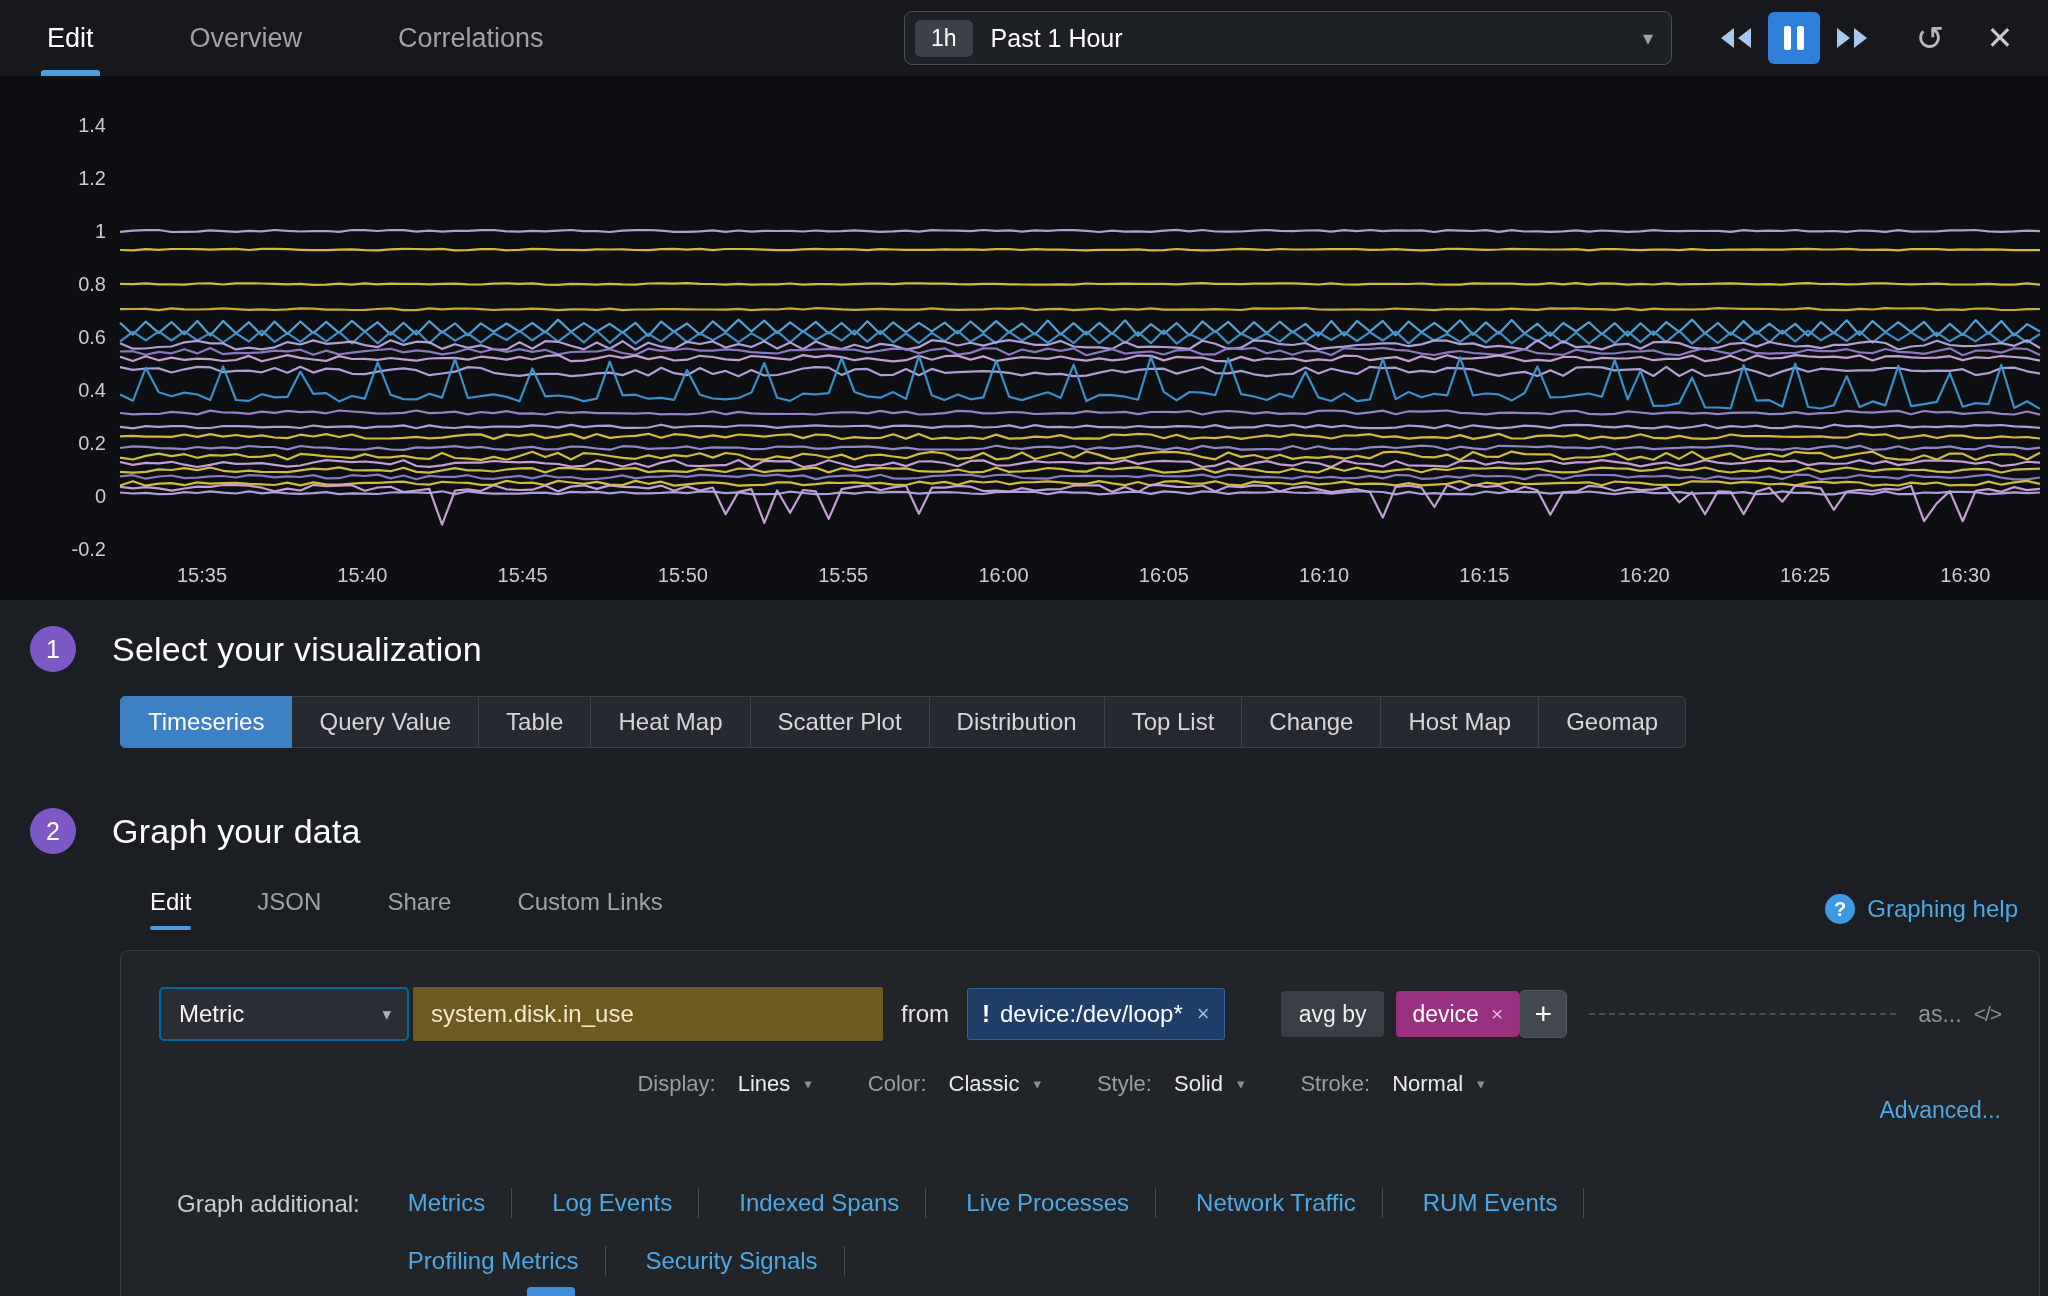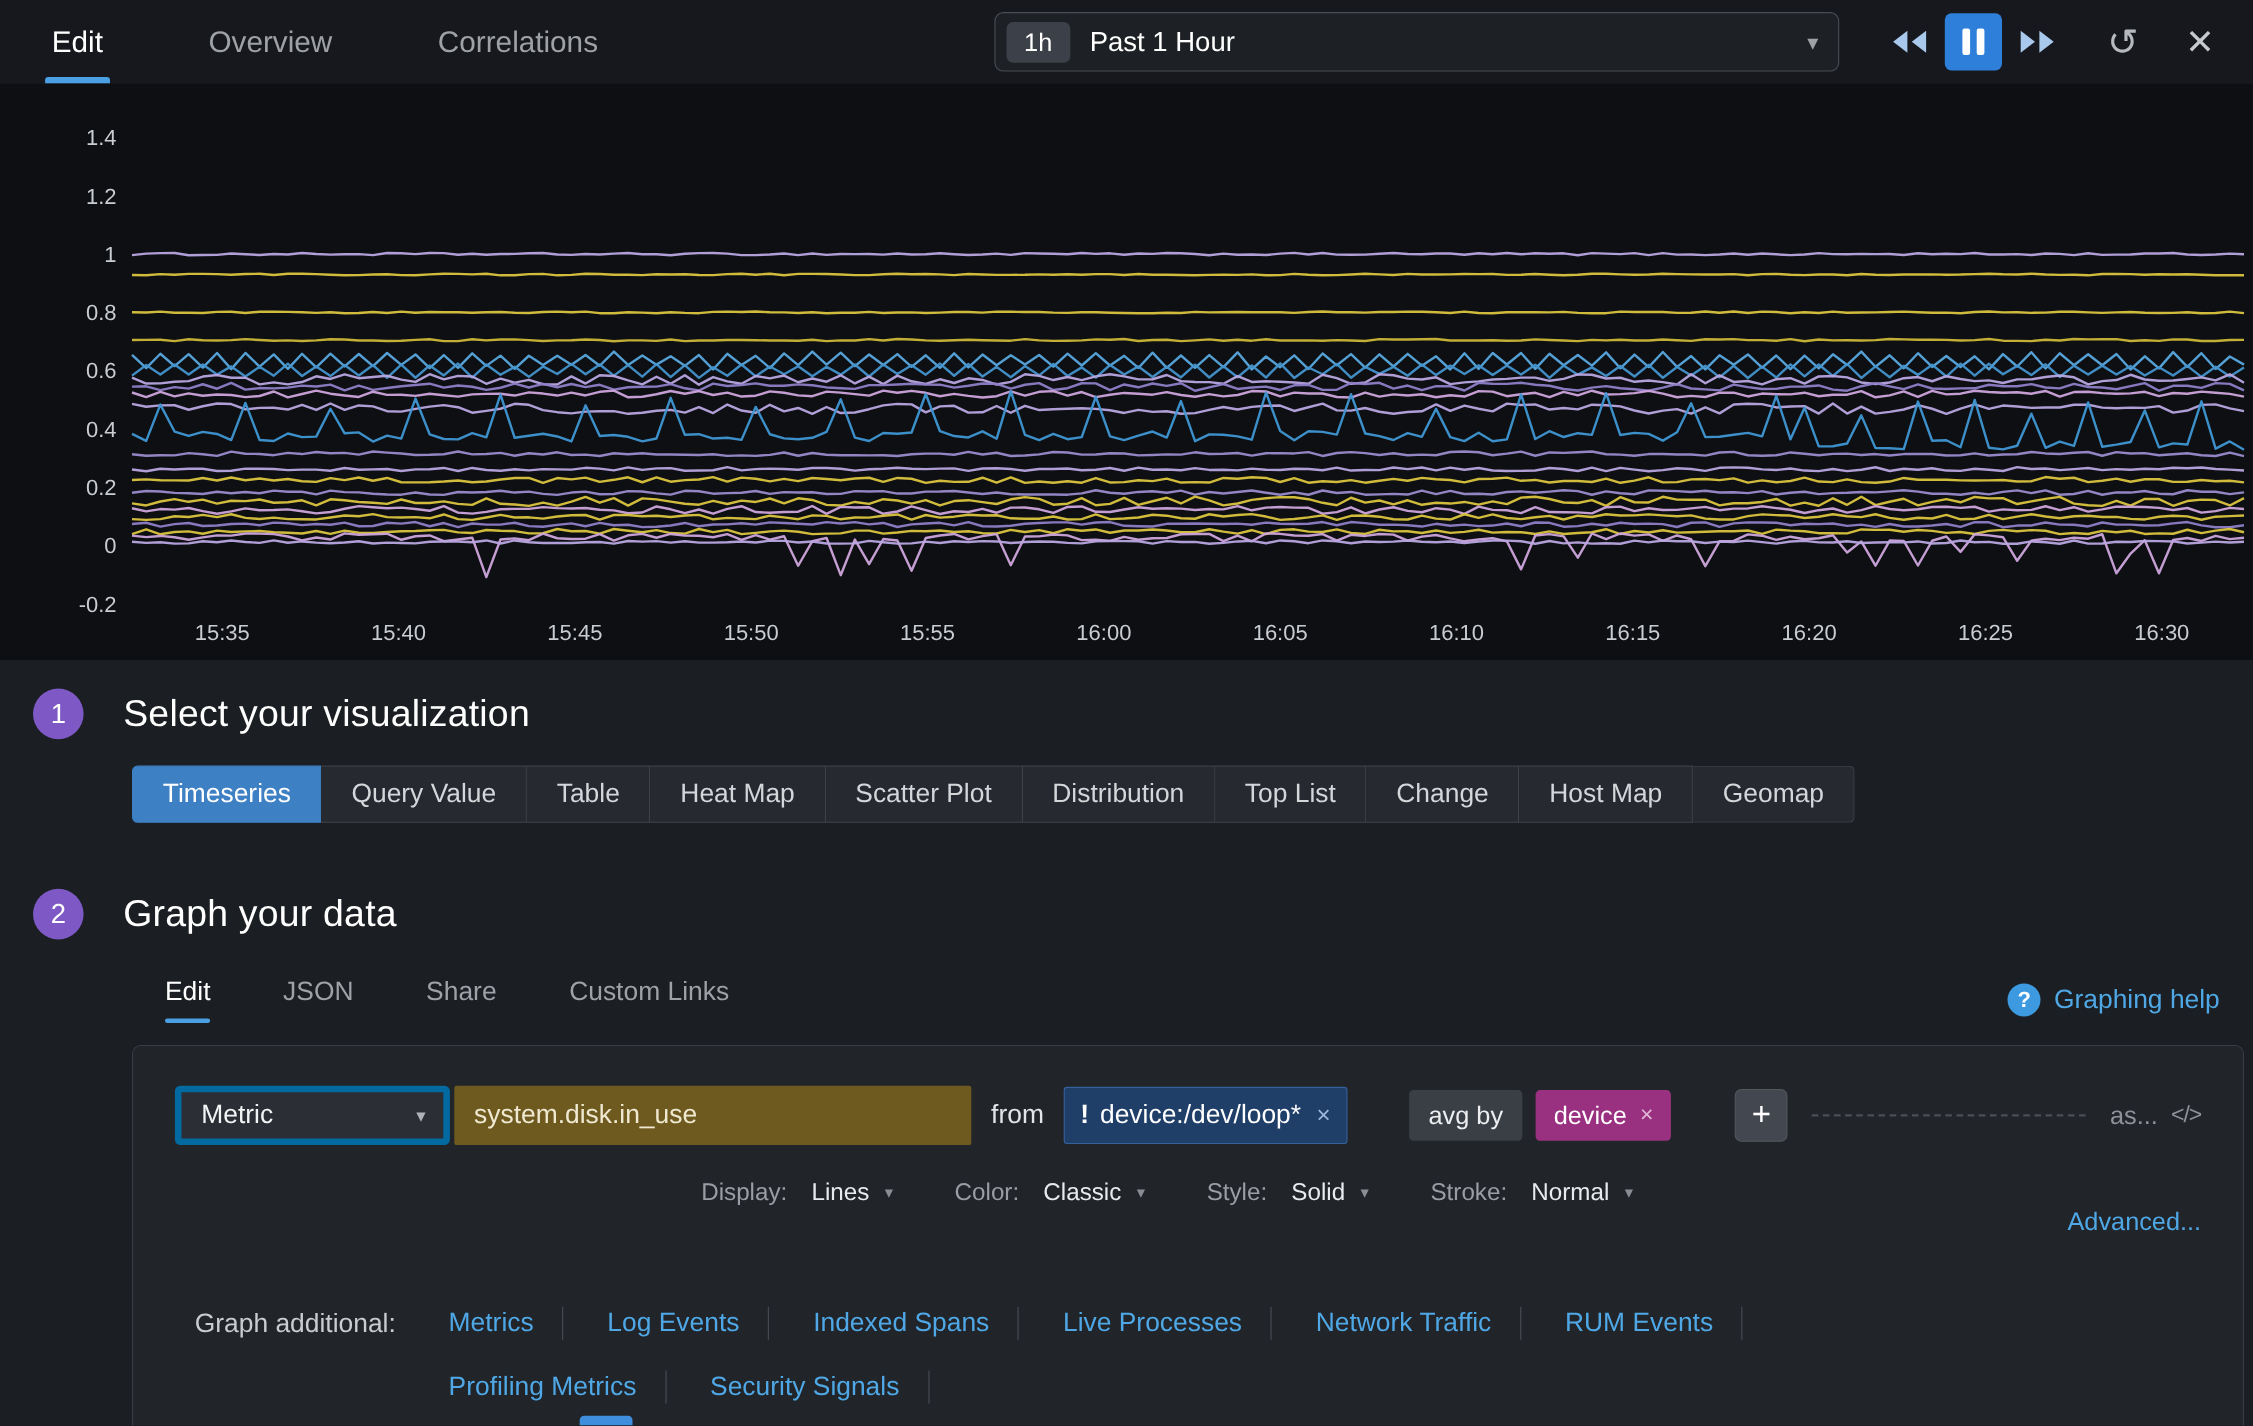--- a/index.html
+++ b/index.html
@@ -44,29 +44,29 @@
   .graph-tabs-row { display:flex; align-items:center; margin:34px 30px 0 150px; }
   .graph-tabs { display:flex; }
   .graph-tab { position:relative; font-size:24px; color:#9ea1a6; margin-right:66px; padding-bottom:14px; cursor:pointer; }
   .graph-tab.active { color:#fff; }
   .graph-tab.active::after { content:""; position:absolute; left:0; right:0; bottom:0; height:4px; background:#4aa0e2; border-radius:2px; }
   .graphing-help { margin-left:auto; display:flex; align-items:center; gap:12px; color:#4fa8e5; font-size:24px; cursor:pointer; text-decoration:none; }
   .q-icon { width:30px; height:30px; border-radius:50%; background:#3d9ae0; color:#fff; display:flex; align-items:center; justify-content:center; font-size:20px; font-weight:700; }
   
   .query-panel { margin:20px 8px 0 120px; background:#212429; border:1px solid #393c42; border-radius:8px; padding:36px 38px; height:380px; }
   .qrow1 { display:flex; align-items:center; }
-  .metric-select { width:250px; height:54px; background:#2b2e34; border:6px solid #0369a1; border-radius:5px; display:flex; align-items:center; padding:0 16px 0 18px; font-size:24px; color:#f2f3f5; cursor:pointer; }
+  .metric-select { width:250px; height:54px; background:#2b2e34; border:2px solid #0369a1; border-radius:5px; display:flex; align-items:center; padding:0 16px 0 18px; font-size:24px; color:#f2f3f5; cursor:pointer; }
   .sel-caret { margin-left:auto; color:#aeb1b6; font-size:17px; }
   .metric-field { width:470px; height:54px; background:#6e5a1e; display:flex; align-items:center; padding:0 18px; font-size:24px; color:#efe9d2; margin-left:4px; border-radius:2px; cursor:text; white-space:nowrap; overflow:hidden; }
   .from-label { margin:0 18px; font-size:24px; color:#e2e4e7; }
   .filter-tag { height:52px; background:#1f3e68; border:1px solid #35619d; border-radius:3px; display:flex; align-items:center; padding:0 14px; font-size:24px; color:#fff; gap:10px; margin-right:56px; cursor:pointer; white-space:nowrap; }
   .filter-neg { font-weight:700; }
   .tag-x { color:#9db8dc; font-size:22px; margin-left:4px; cursor:pointer; }
   .avgby-chip { height:46px; background:#3a3e45; border-radius:4px; display:flex; align-items:center; padding:0 18px; font-size:23px; color:#eceef0; margin-right:12px; cursor:pointer; }
-  .group-chip { height:46px; background:#9a3180; border-radius:4px; display:flex; align-items:center; padding:0 16px; font-size:23px; color:#fff; margin-right:58px; cursor:pointer; }
+  .group-chip { height:46px; background:#9a3180; border-radius:4px; display:flex; align-items:center; padding:0 16px; font-size:23px; color:#fff; cursor:pointer; }
   .group-x { color:#e3b8d6; margin-left:12px; font-size:21px; }
   .plus-btn { width:48px; height:48px; background:#43474f; border:1px solid #53565c; border-radius:6px; color:#fff; font-size:30px; display:flex; align-items:center; justify-content:center; cursor:pointer; flex:0 0 48px; padding:0; }
   .dash-rule { flex:1; border-top:2px dashed #4b4e54; margin:0 22px; height:0; }
   .as-label { color:#8f9298; font-size:23px; cursor:pointer; white-space:nowrap; }
   .code-icon { color:#8f9298; font-size:21px; margin-left:12px; letter-spacing:-1px; cursor:pointer; }
   .qrow2 { display:flex; align-items:center; margin:30px 0 0 18px;flex-direction:column; }
   .opt-groups { display:flex; align-items:center; }
   .opt-group { display:flex; align-items:center; margin-right:56px; cursor:pointer; }
   .opt-label { color:#9a9da3; font-size:22px; }
   .opt-value { color:#e8eaed; font-size:22px; margin-left:22px; }

